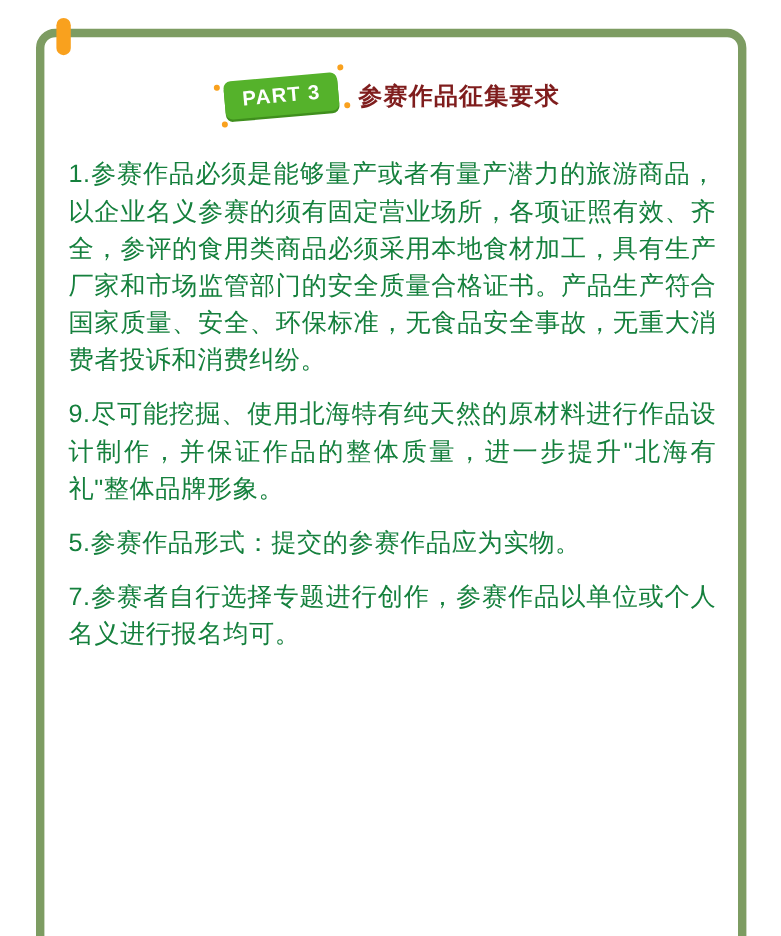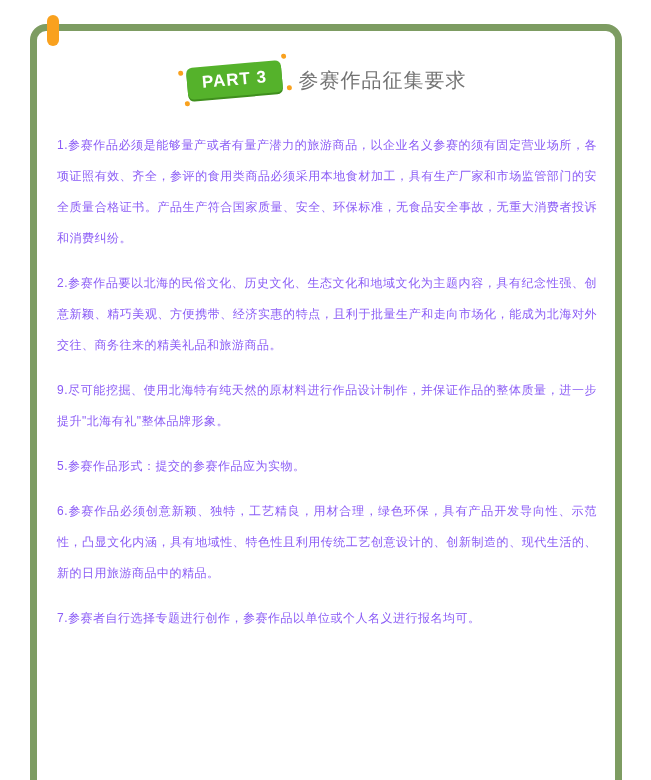--- a/index.html
+++ b/index.html
@@ -65,28 +65,28 @@
     height: 5px;
     border-radius: 50%;
     background: #f9a11e;
   }
   .corner-dot.tl { left: -8px;  top: 2px; }
   .corner-dot.tr { right: -6px; top: -6px; }
   .corner-dot.bl { left: -4px;  bottom: -6px; }
   .corner-dot.br { right: -9px; bottom: 1px; }
   .page-title {
     font-size: 20px;
-    font-weight: normal;
-    color: #737373;
+    font-weight: bold;
+    color: #7f1d1d;
     letter-spacing: 1px;
   }
   .paragraphs p {
-    font-size: 12px;
+    font-size: 21px;
     line-height: 31px;
-    color: #8b5cf6;
+    color: #15803d;
     letter-spacing: 0.5px;
     text-align: justify;
     margin-bottom: 14px;
   }
 </style>
 </head>
 <body>
 
 <div class="frame"></div>
 <div class="accent-pill"></div>
@@ -99,21 +99,19 @@
       <span class="corner-dot tr"></span>
       <span class="corner-dot bl"></span>
       <span class="corner-dot br"></span>
       <span>PART 3</span>
     </span>
     <span class="page-title">参赛作品征集要求</span>
   </div>
 
   <div class="paragraphs">
     <p>1.参赛作品必须是能够量产或者有量产潜力的旅游商品，以企业名义参赛的须有固定营业场所，各项证照有效、齐全，参评的食用类商品必须采用本地食材加工，具有生产厂家和市场监管部门的安全质量合格证书。产品生产符合国家质量、安全、环保标准，无食品安全事故，无重大消费者投诉和消费纠纷。</p>
-    <p>2.参赛作品要以北海的民俗文化、历史文化、生态文化和地域文化为主题内容，具有纪念性强、创意新颖、精巧美观、方便携带、经济实惠的特点，且利于批量生产和走向市场化，能成为北海对外交往、商务往来的精美礼品和旅游商品。</p>
     <p>9.尽可能挖掘、使用北海特有纯天然的原材料进行作品设计制作，并保证作品的整体质量，进一步提升"北海有礼"整体品牌形象。</p>
     <p>5.参赛作品形式：提交的参赛作品应为实物。</p>
-    <p>6.参赛作品必须创意新颖、独特，工艺精良，用材合理，绿色环保，具有产品开发导向性、示范性，凸显文化内涵，具有地域性、特色性且利用传统工艺创意设计的、创新制造的、现代生活的、新的日用旅游商品中的精品。</p>
     <p>7.参赛者自行选择专题进行创作，参赛作品以单位或个人名义进行报名均可。</p>
 
   </div>
 
 </div>
 
 </body></html>

